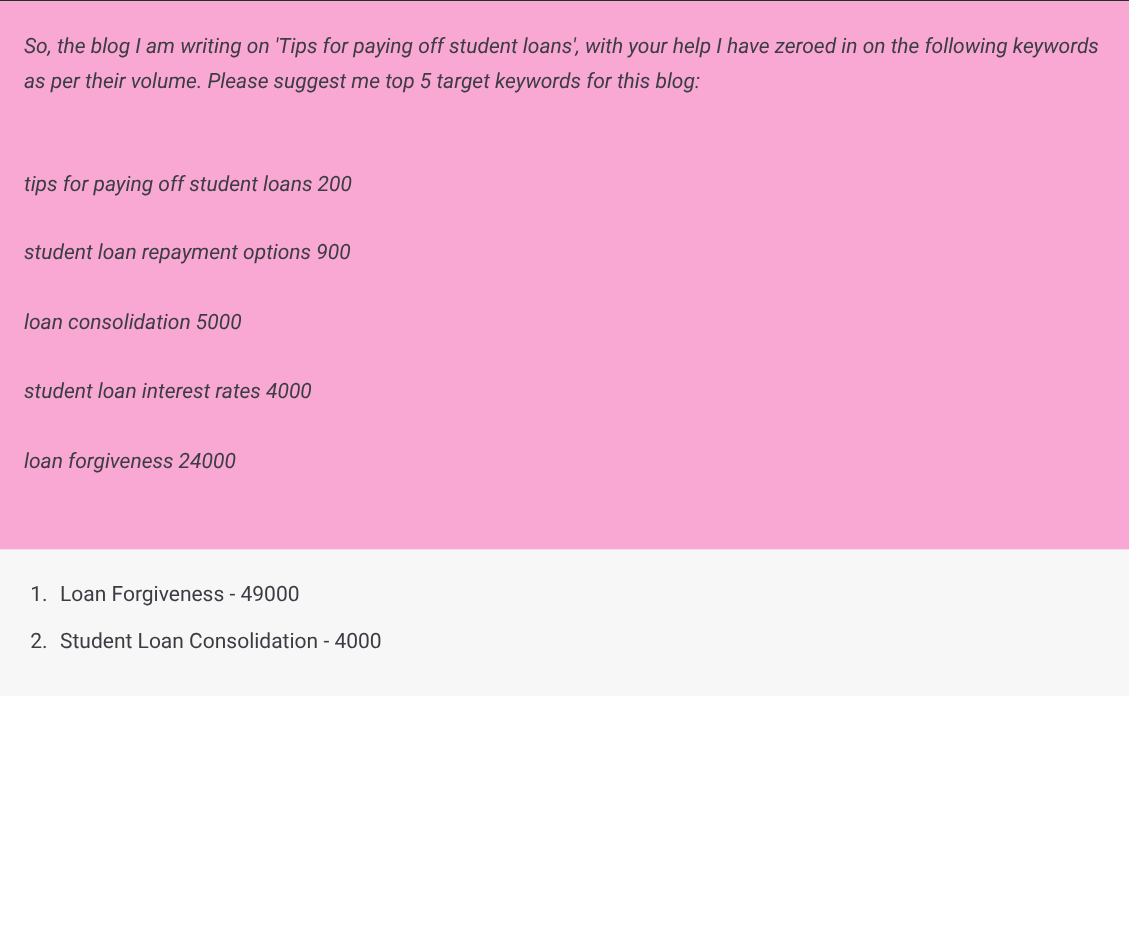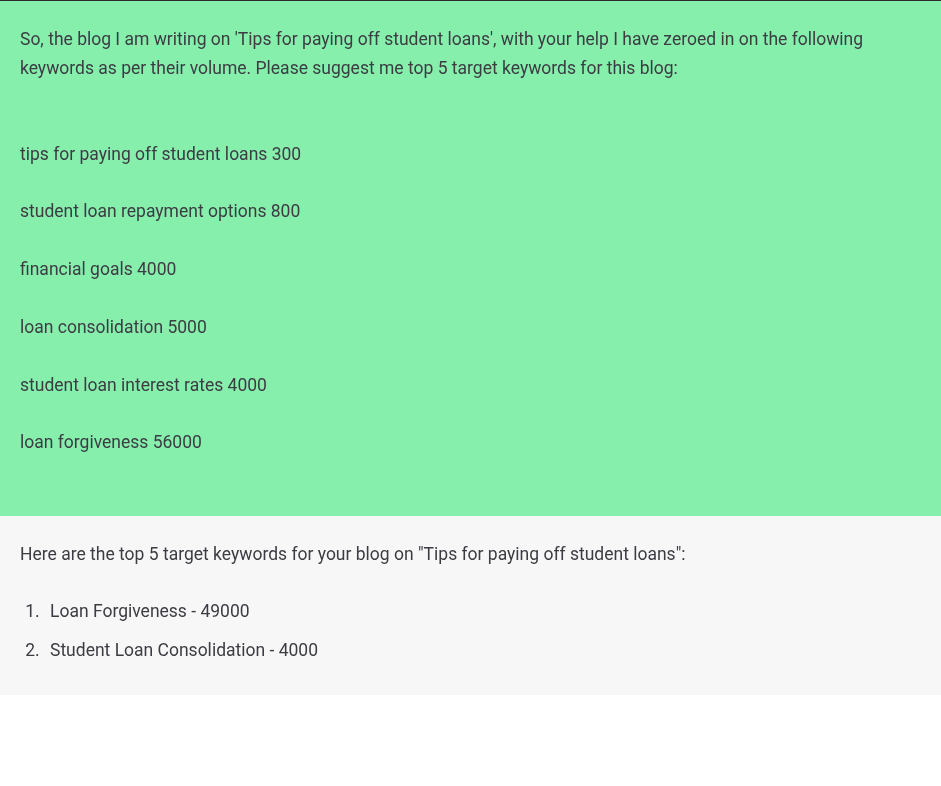--- a/index.html
+++ b/index.html
@@ -17,21 +17,22 @@
       border-top: 1px solid #2c2c2c;
       width: 100%;
     }
     .message {
       padding: 24px 20px 30px 20px;
       font-size: 17.5px;
       line-height: 1.65;
       color: #3c3c43;
     }
     .user-message {
-      background: #86efac;
+      background: #f9a8d4;
+      font-style: italic;
     }
     .assistant-message {
       background: #f7f7f8;
     }
     .intro-paragraph {
       margin-bottom: 28px;
     }
     .keyword-list {
       white-space: pre-line;
     }
@@ -54,31 +55,29 @@
     }
   </style>
 </head>
 <body>
 
 <div class="container">
 
   <div class="message user-message">
     <p class="intro-paragraph">So, the blog I am writing on 'Tips for paying off student loans', with your help I have zeroed in on the following keywords as per their volume. Please suggest me top 5 target keywords for this blog:</p>
     <div class="keyword-list">
-      <span class="keyword-line">tips for paying off student loans 300</span>
-      <span class="keyword-line">student loan repayment options    800</span>
-      <span class="keyword-line">financial goals 4000</span>
+      <span class="keyword-line">tips for paying off student loans 200</span>
+      <span class="keyword-line">student loan repayment options    900</span>
       <span class="keyword-line">loan consolidation  5000</span>
       <span class="keyword-line">student loan interest rates  4000</span>
-      <span class="keyword-line">loan forgiveness  56000</span>
+      <span class="keyword-line">loan forgiveness  24000</span>
     </div>
   </div>
 
   <div class="message assistant-message">
-    <p class="response-intro">Here are the top 5 target keywords for your blog on "Tips for paying off student loans":</p>
     <ol class="top-keywords">
       <li>Loan Forgiveness - 49000</li>
       <li>Student Loan Consolidation - 4000</li>
 
     </ol>
   </div>
 
 </div>
 
 </body></html>

